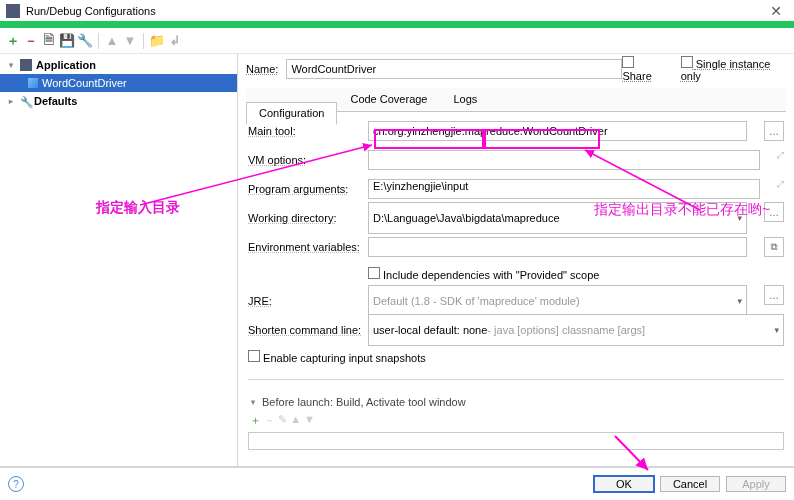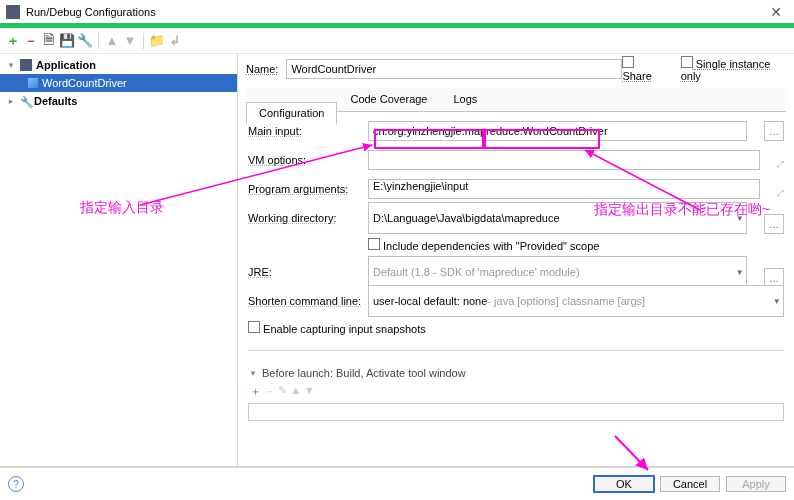--- a/index.html
+++ b/index.html
@@ -1,17 +1,17 @@
 <!DOCTYPE html>
 <html><head>
 <meta charset="utf-8">
 <style>
 * { box-sizing: border-box; margin: 0; padding: 0; font-family: "Segoe UI", Tahoma, sans-serif; font-size: 11px; }
 body { background: #fff; color: #000; width: 794px; height: 500px; overflow: hidden; position: relative; }
-.titlebar { height: 28px; border-bottom: 5px solid #22c55e; display: flex; align-items: center; padding: 0 6px; }
+.titlebar { height: 28px; border-bottom: 7px solid #22c55e; display: flex; align-items: center; padding: 0 6px; }
 .titlebar .appicon { width: 14px; height: 14px; background: #4e5a73; margin-right: 6px; display:inline-block; }
 .titlebar .close { margin-left: auto; font-size: 14px; color: #555; padding: 0 6px; cursor: default; }
 .toolbar { height: 26px; border-bottom: 1px solid #e6e6e6; display: flex; align-items: center; padding: 2px 6px; gap: 4px; }
 .toolbar .sep { width: 1px; height: 16px; background: #d6d6d6; margin: 0 2px; }
 .toolbar .ticon { width: 14px; height: 14px; display: inline-flex; align-items:center; justify-content:center; font-weight:bold; font-size:13px; }
 .ic-plus { color:#3f9c35; }
 .ic-minus { color:#c13a2d; }
 .ic-copy { color:#7a7a7a; }
 .ic-save { color:#7a7a7a; }
 .ic-wrench{ color:#b58838; }
@@ -30,21 +30,21 @@
 .name-row { display:flex; align-items:center; height:26px; margin:2px 0; }
 .name-row label { text-decoration: underline dotted #888; margin-right:8px; }
 .name-row input { flex:0 0 336px; height:20px; border:1px solid #c0c0c0; padding:0 4px; }
 .chkgroup { margin-left:auto; display:flex; gap:12px; align-items:center; }
 .tabs { border-bottom:1px solid #c5c5c5; display:flex; height:24px; margin-top:4px; background:#fafafa;}
 .tab { padding:4px 12px 3px; border:1px solid transparent; border-bottom:none; color:#000; }
 .tab.active { background:#fff; border-color:#c5c5c5; border-bottom:1px solid #fff; position:relative; top:14px;}
 .form { padding: 8px 2px; display:flex; flex-direction:column; gap:7px; }
 .row { display:flex; align-items:center; height:22px; }
 .row .lbl { width:120px; color:#000; text-decoration: underline dotted #bbb; text-decoration-skip-ink: none; }
-.row .field { flex:1; display:flex; gap:17px; align-items:flex-end; }
+.row .field { flex:1; display:flex; gap:17px; align-items:flex-start; }
 .tinput { flex:1; height:20px; border:1px solid #c0c0c0; padding:0 4px; background:#fff; color:#000;}
 .sq { width:20px; height:20px; border:1px solid #c0c0c0; display:inline-flex; align-items:center; justify-content:center; color:#666; font-size:10px; background:#fff;}
 .combo { flex:1; height:32px; border:1px solid #c0c0c0; display:flex; align-items:center; padding:0 18px 0 4px; position:relative; background:#fff;}
 .combo::after { content:"▾"; position:absolute; right:4px; color:#666; font-size:9px;}
 .combo .ico { width:12px;height:12px; background:#d6a24a; margin-right:4px;}
 .indent-chk { padding-left:120px; display:flex; align-items:center; gap:4px; height:18px;}
 .sectionline { border:none; border-top:1px solid #d6d6d6; margin:6px 0 4px;}
 .before-launch { padding-top:2px; }
 .bl-title { display:flex; align-items:center; color:#444; height:18px; }
 .bl-title .tw { margin-right:4px;}
@@ -115,21 +115,21 @@
     </div>
 
     <div class="tabs">
       <div class="tab active">Configuration</div>
       <div class="tab">Code Coverage</div>
       <div class="tab">Logs</div>
     </div>
 
     <div class="form">
       <div class="row">
-        <span class="lbl">Main input:</span>
+        <span class="lbl">Main tool:</span>
         <div class="field">
           <input class="tinput" value="cn.org.yinzhengjie.mapreduce.WordCountDriver" style="">
           <span class="sq">…</span>
         </div>
       </div>
       <div class="row">
         <span class="lbl">VM options:</span>
         <div class="field">
           <input class="tinput" value="" style="">
           <span class="expand-glyph">⤢</span>
@@ -144,20 +144,27 @@
           <span class="expand-glyph">⤢</span>
         </div>
       </div>
       <div class="row">
         <span class="lbl">Working directory:</span>
         <div class="field">
           <div class="combo">
               <span>D:\Language\Java\bigdata\mapreduce</span>
             </div>
           <span class="sq">…</span>
+        </div>
+      </div>
+      <div class="row">
+        <span class="lbl">Environment variables:</span>
+        <div class="field">
+          <input class="tinput" style="">
+          <span class="sq">⧉</span>
         </div>
       </div>
 
       <div class="indent-chk">
         <label><span class="chk"></span> <span>Include dependencies with "Provided" scope</span></label>
       </div>
       <div class="row">
         <span class="lbl">JRE:</span>
         <div class="field">
           <div class="combo">
@@ -217,14 +224,14 @@
 <svg class="arrow-svg" style="left:0;top:0;" width="794" height="500">
   <defs>
     <marker id="ah" markerWidth="8" markerHeight="8" refX="6" refY="3" orient="auto">
       <path d="M0,0 L6,3 L0,6 Z" fill="#ff00d8"></path>
     </marker>
   </defs>
   <line x1="140" y1="205" x2="372" y2="145" stroke="#ff00d8" stroke-width="1.5" marker-end="url(#ah)"></line>
   <line x1="700" y1="210" x2="585" y2="150" stroke="#ff00d8" stroke-width="1.5" marker-end="url(#ah)"></line>
   <line x1="615" y1="436" x2="648" y2="470" stroke="#ff00d8" stroke-width="2" marker-end="url(#ah)"></line>
 </svg>
-<div class="annot" style="left:80px; top:199px;">指定输入目录</div>
+<div class="annot" style="left:96px; top:199px;font-weight:bold;">指定输入目录</div>
 <div class="annot" style="left:594px; top:201px;">指定输出目录不能已存在哟~</div>
 
 </body></html>

